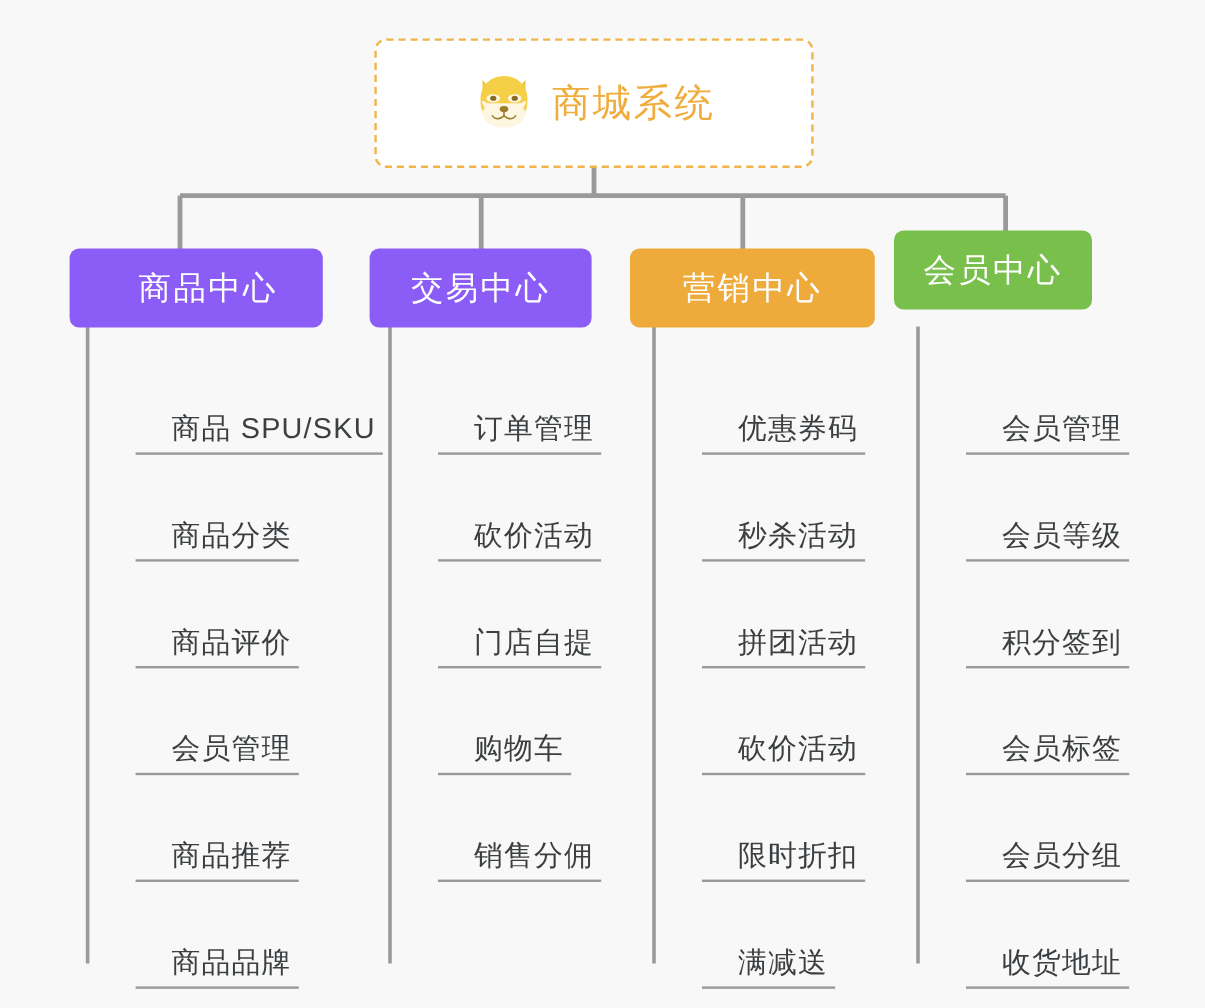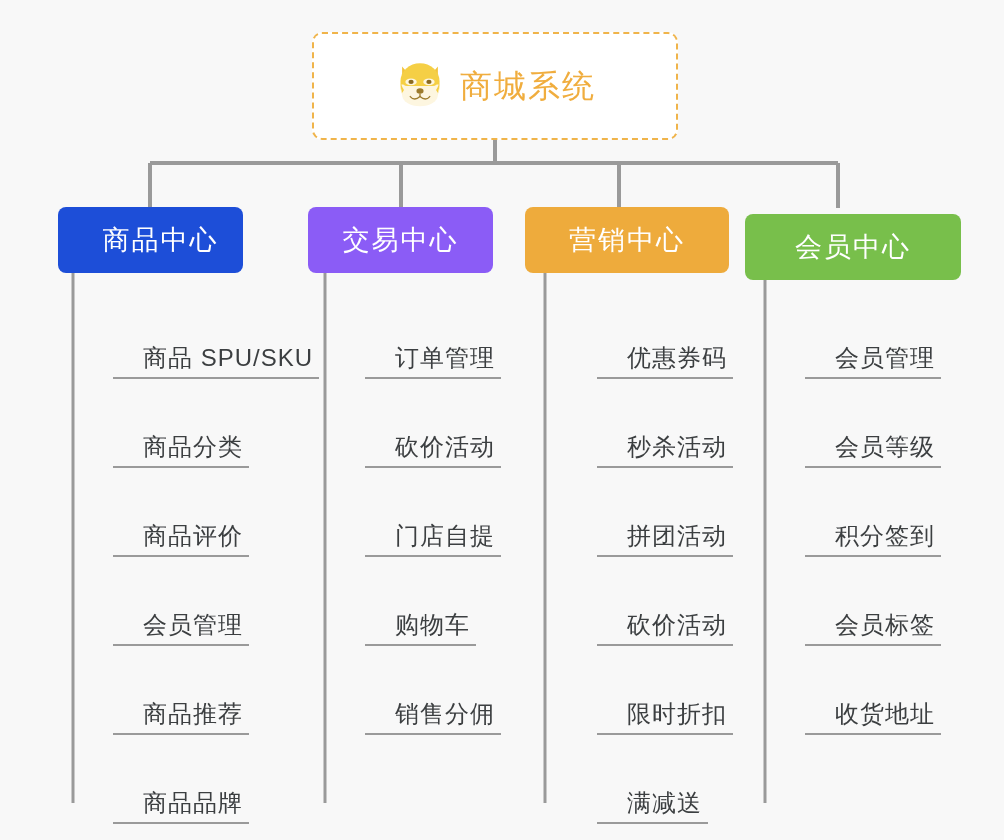--- a/index.html
+++ b/index.html
@@ -135,30 +135,30 @@
       <ellipse cx="21" cy="27" rx="3.2" ry="2.6" fill="#8a6a22"></ellipse>
       <ellipse cx="43" cy="27" rx="3.2" ry="2.6" fill="#8a6a22"></ellipse>
       <ellipse cx="32" cy="38" rx="4.4" ry="3.2" fill="#9c7b2c"></ellipse>
       <path d="M32 41 v4" stroke="#9c7b2c" stroke-width="1.6" fill="none"></path>
       <path d="M32 45 q-7 6 -12 0" stroke="#9c7b2c" stroke-width="1.6" fill="none" stroke-linecap="round"></path>
       <path d="M32 45 q7 6 12 0" stroke="#9c7b2c" stroke-width="1.6" fill="none" stroke-linecap="round"></path>
     </svg>
     <span id="root-title">商城系统</span>
   </div>
 
-  <div class="cat-box" id="cat-1" style="left:58px; top:207px; width:185px; background:#1d4ed8;padding-left:20px;">
+  <div class="cat-box" id="cat-1" style="left:58px; top:207px; width:211px; background:#8b5cf6;padding-left:20px;">
     <span>商品中心</span>
   </div>
   <div class="cat-box" id="cat-2" style="left:308px; top:207px; width:185px; background:#8b5cf6;">
     <span>交易中心</span>
   </div>
   <div class="cat-box" id="cat-3" style="left:525px; top:207px; width:204px; background:#eeab3c;">
     <span>营销中心</span>
   </div>
-  <div class="cat-box" id="cat-4" style="left:745px; top:214px; width:216px; background:#78bf4b;">
+  <div class="cat-box" id="cat-4" style="left:745px; top:192px; width:165px; background:#78bf4b;">
     <span>会员中心</span>
   </div>
 
   <div class="leaf-col" style="left:73px;">
     <div class="leaf-item">
       <span class="leaf-label">商品 SPU/SKU</span>
     </div>
     <div class="leaf-item">
       <span class="leaf-label">商品分类</span>
     </div>
@@ -187,21 +187,21 @@
       <span class="leaf-label">门店自提</span>
     </div>
     <div class="leaf-item">
       <span class="leaf-label">购物车</span>
     </div>
     <div class="leaf-item">
       <span class="leaf-label">销售分佣</span>
     </div>
   </div>
 
-  <div class="leaf-col" style="left:545px;margin-left:12px;">
+  <div class="leaf-col" style="left:545px;">
     <div class="leaf-item">
       <span class="leaf-label">优惠券码</span>
     </div>
     <div class="leaf-item">
       <span class="leaf-label">秒杀活动</span>
     </div>
     <div class="leaf-item">
       <span class="leaf-label">拼团活动</span>
     </div>
     <div class="leaf-item">
@@ -222,17 +222,20 @@
     <div class="leaf-item">
       <span class="leaf-label">会员等级</span>
     </div>
     <div class="leaf-item">
       <span class="leaf-label">积分签到</span>
     </div>
     <div class="leaf-item">
       <span class="leaf-label">会员标签</span>
     </div>
     <div class="leaf-item">
+      <span class="leaf-label">会员分组</span>
+    </div>
+    <div class="leaf-item">
       <span class="leaf-label">收货地址</span>
     </div>
   </div>
 
 </div>
 
 </body></html>

